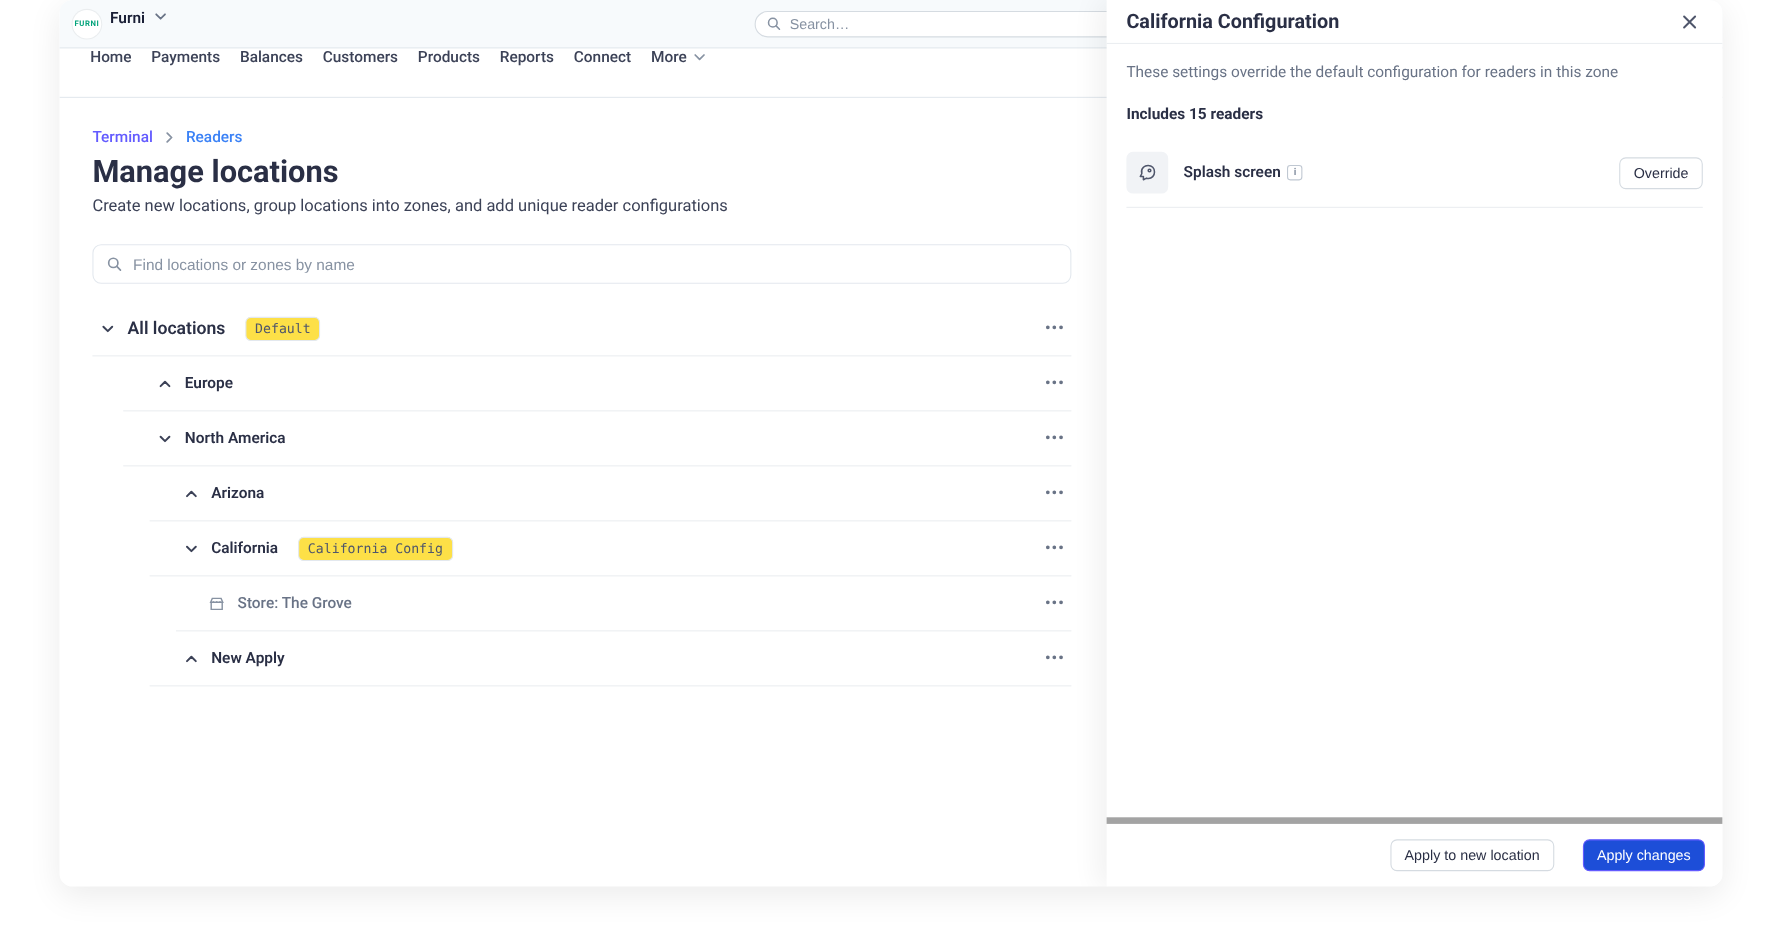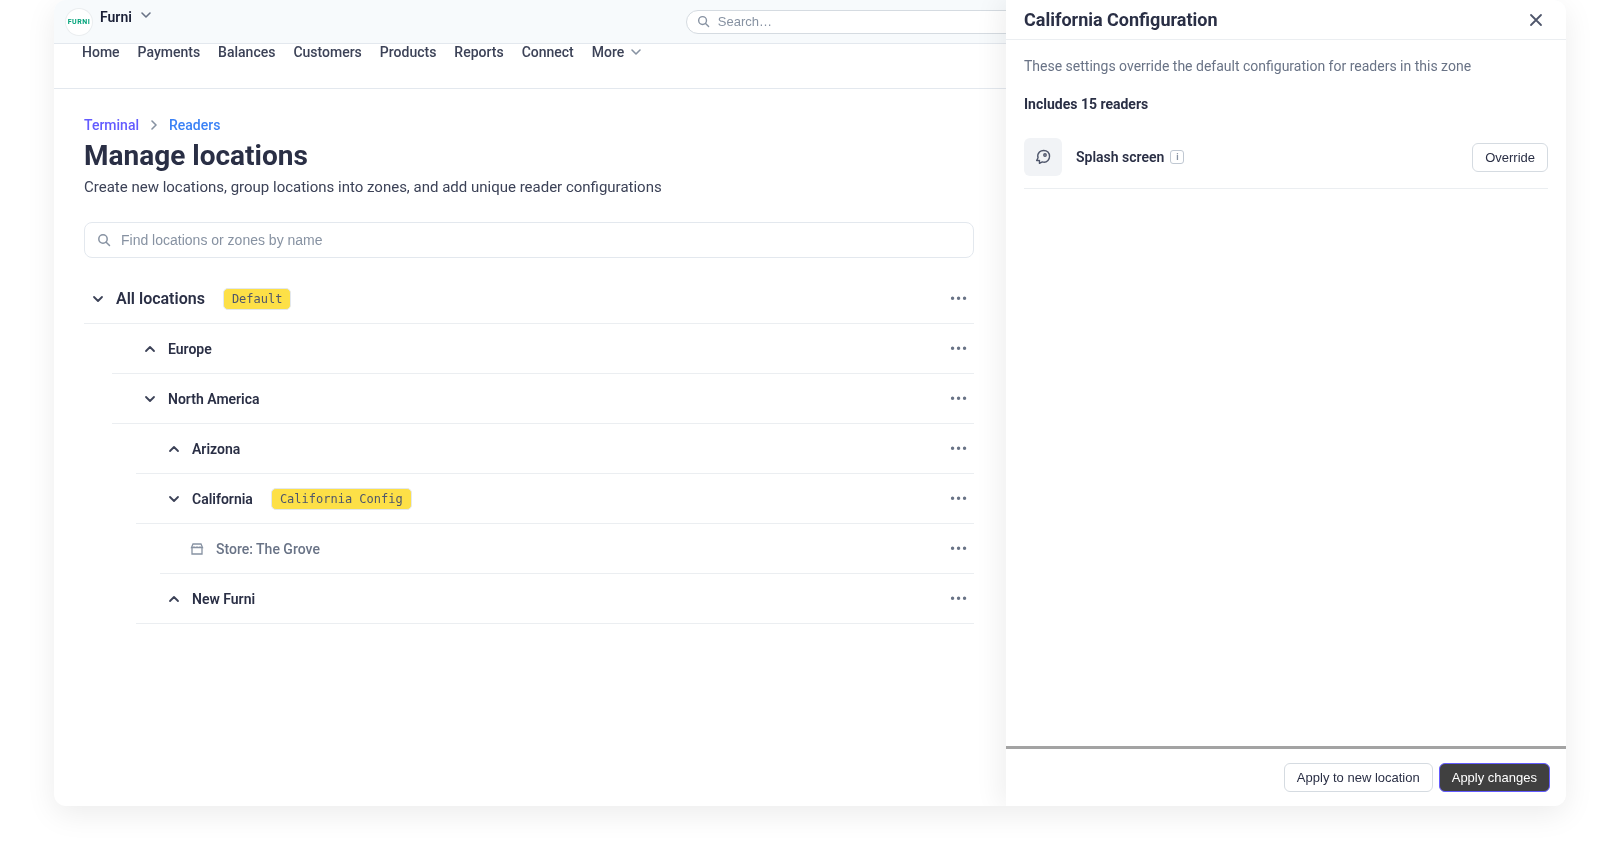--- a/index.html
+++ b/index.html
@@ -158,26 +158,26 @@
   .info-badge {
     width:14px;height:14px;border:1px solid #c0c8d2;border-radius:3px;
     display:inline-flex;align-items:center;justify-content:center;
     font-size:9px;color:#8792a2;font-weight:700;
   }
   .btn {
     border:1px solid #d5dbe1; background:#fff; color:#2a2f45;
     padding:6px 12px; border-radius:6px; font-weight:500; cursor:pointer;
     font-size:13px;
   }
-  .btn-primary { background:#404040; border-color:#635bff; color:#fff; }
+  .btn-primary { background:#1d4ed8; border-color:#635bff; color:#fff; }
 
   .panel-foot {
-    border-top:3px solid #a3a3a3;
+    border-top:6px solid #a3a3a3;
     padding:14px 16px;
-    display:flex; justify-content:flex-end; gap:6px;
+    display:flex; justify-content:flex-end; gap:26px;
   }
 
   svg { display:block; }
 </style>
 </head>
 <body>
 
 <div class="app">
   <div class="surface">
 
@@ -310,21 +310,21 @@
           <span class="store-label">Store: The Grove</span>
           <span class="dots">•••</span>
         </div>
 
         <div class="row indent-2">
           <span class="caret">
             <svg width="12" height="12" viewBox="0 0 12 12">
                 <path d="M2 8l4-4 4 4" fill="none" stroke="currentColor" stroke-width="1.8" stroke-linecap="round" stroke-linejoin="round"></path>
               </svg>
           </span>
-          <span class="label">New Furni</span>
+          <span class="label">New Apply</span>
           <span class="dots">•••</span>
         </div>
 
       </div>
     </div>
 
     <div class="panel">
       <div class="panel-head">
         <div class="panel-title">California Configuration</div>
         <div class="panel-close">

